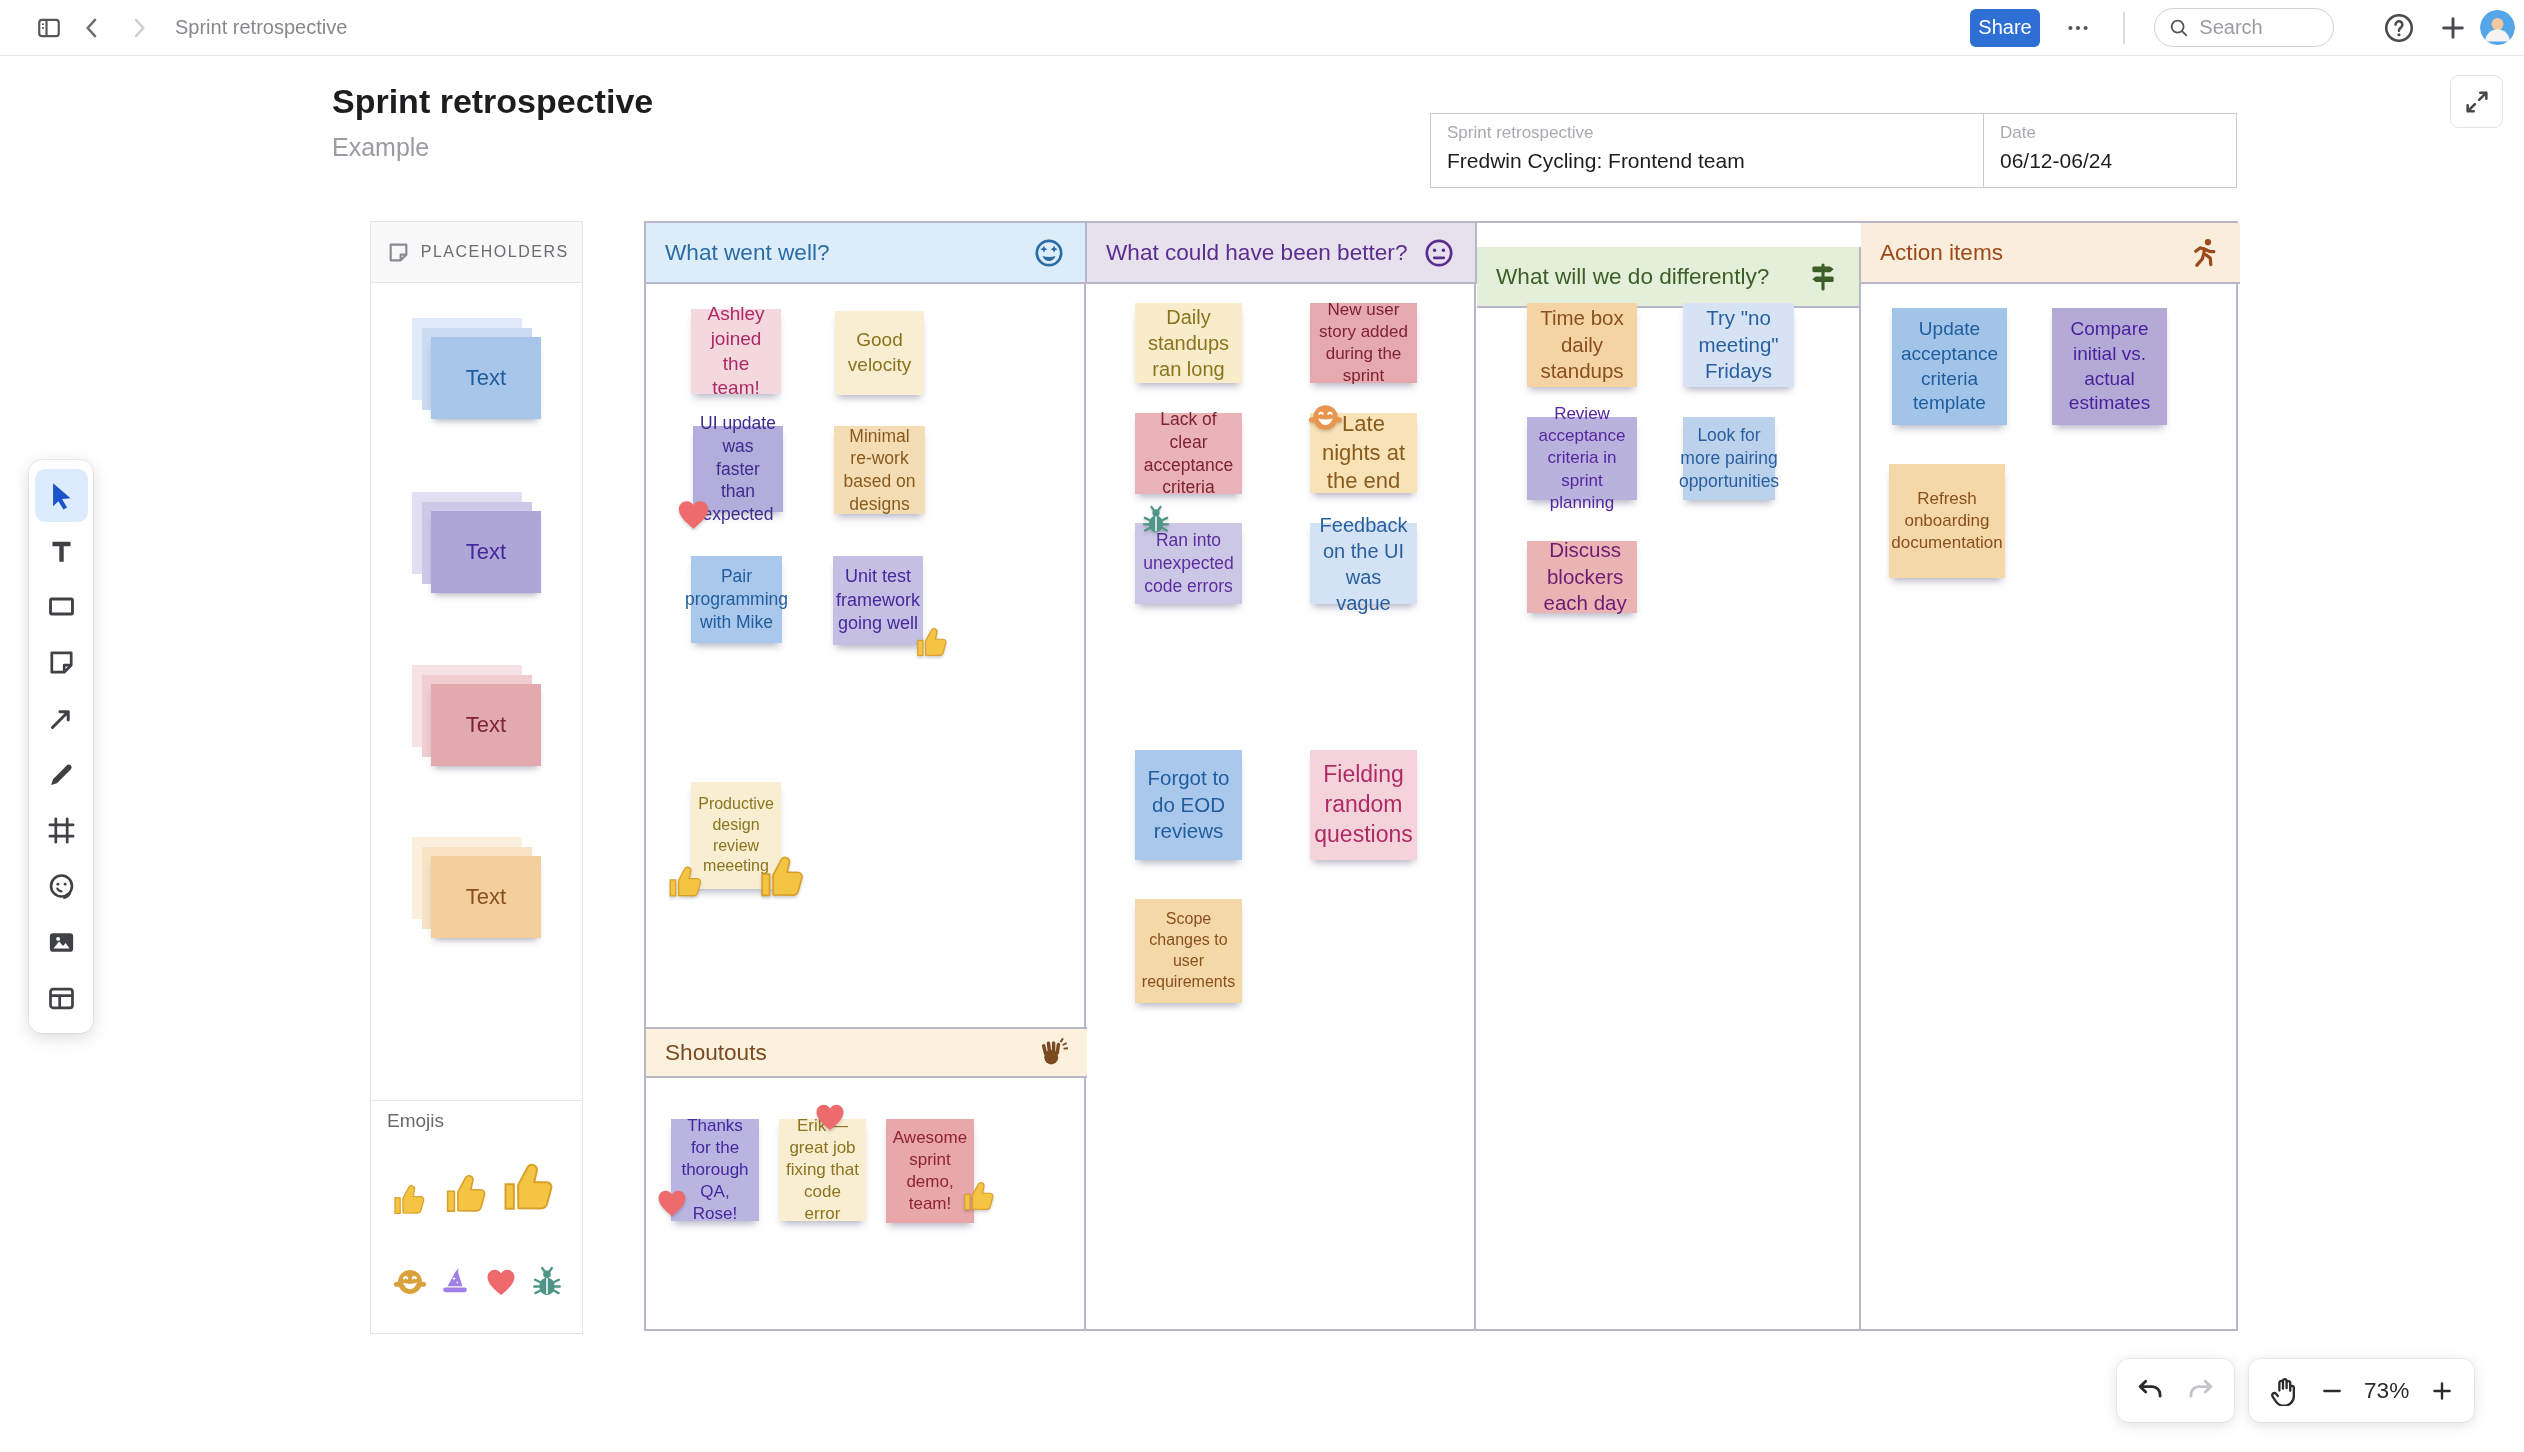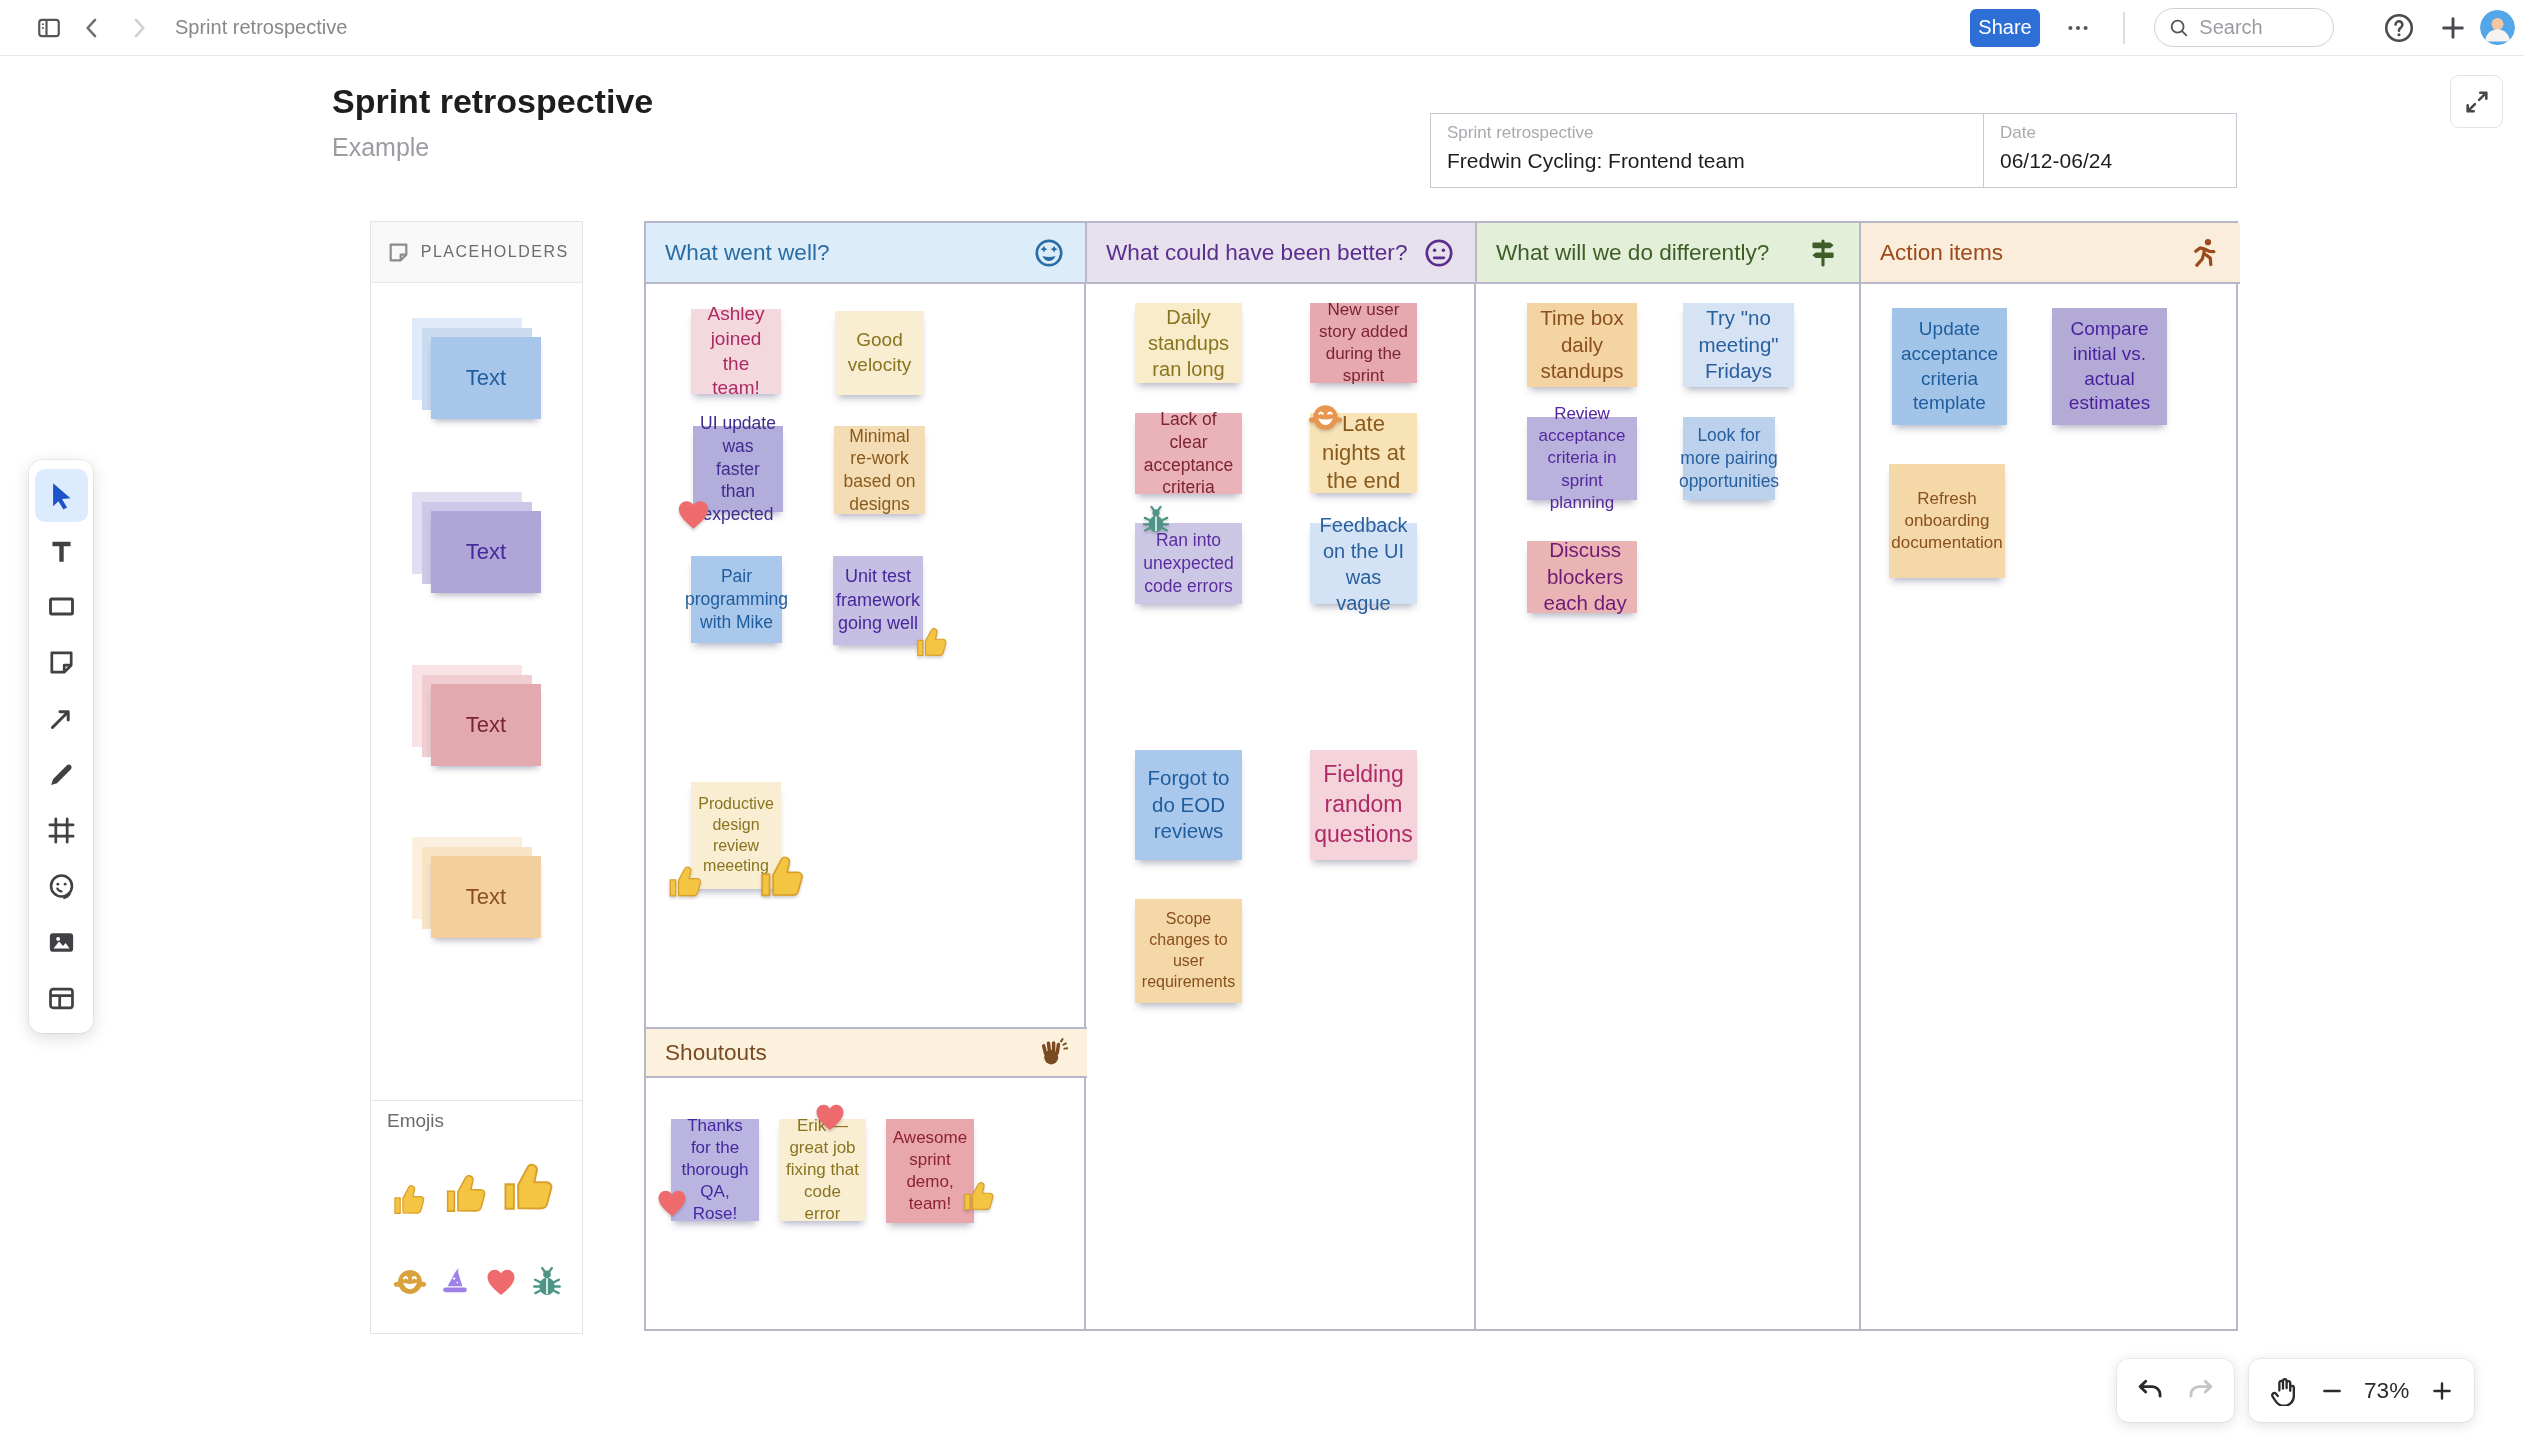--- a/index.html
+++ b/index.html
@@ -283,21 +283,21 @@
       <div class="col-header" style="left: 0px; width: 441px; background: rgb(220, 236, 248); color: rgb(42, 109, 166); border-right: 2.2px solid var(--grid);">
         <span class="col-title">What went well?</span>
         <span class="col-icon"><svg viewBox="0 0 24 24" width="100%" height="100%">
             <circle cx="12" cy="12" r="8.6" fill="none" stroke="currentColor" stroke-width="1.9"></circle>
             <path d="M8.4 6.9l.8 1.6 1.7.8-1.7.8-.8 1.6-.8-1.6-1.7-.8 1.7-.8z" fill="currentColor"></path>
             <path d="M15.6 6.9l.8 1.6 1.7.8-1.7.8-.8 1.6-.8-1.6-1.7-.8 1.7-.8z" fill="currentColor"></path>
             <path d="M7.4 14.2c1 2.3 2.6 3.5 4.6 3.5s3.6-1.2 4.6-3.5c-3.1.9-6.1.9-9.2 0z" fill="currentColor"></path>
           </svg></span>
       </div>
       <div class="vline" style="left: 438px;"></div>
-      <div class="col-header" style="left: 831px; width: 384px; background: rgb(228, 239, 217); color: rgb(62, 94, 40); border-right: 2.2px solid var(--grid);">
+      <div class="col-header" style="left: 831px; width: 384px; background: rgb(228, 239, 217); color: rgb(62, 94, 40); border-right: 2.2px solid var(--grid); margin-top: 24px;">
         <span class="col-title">What will we do differently?</span>
         <span class="col-icon"><svg viewBox="0 0 24 24" width="100%" height="100%">
             <rect x="10.9" y="2.5" width="2.2" height="19" rx="1.1" fill="currentColor"></rect>
             <path d="M5.5 4.6h11.6l2.4 2-2.4 2H5.5a1 1 0 01-1-1v-2a1 1 0 011-1z" fill="currentColor"></path>
             <path d="M18.5 11.6H6.9l-2.4 2 2.4 2h11.6a1 1 0 001-1v-2a1 1 0 00-1-1z" fill="currentColor"></path>
           </svg></span>
       </div>
       <div class="vline" style="left: 828px;"></div>
       <div class="col-header" style="left: 1215px; width: 379px; background: rgb(251, 237, 219); color: rgb(156, 74, 27);">
         <span class="col-title">Action items</span>

